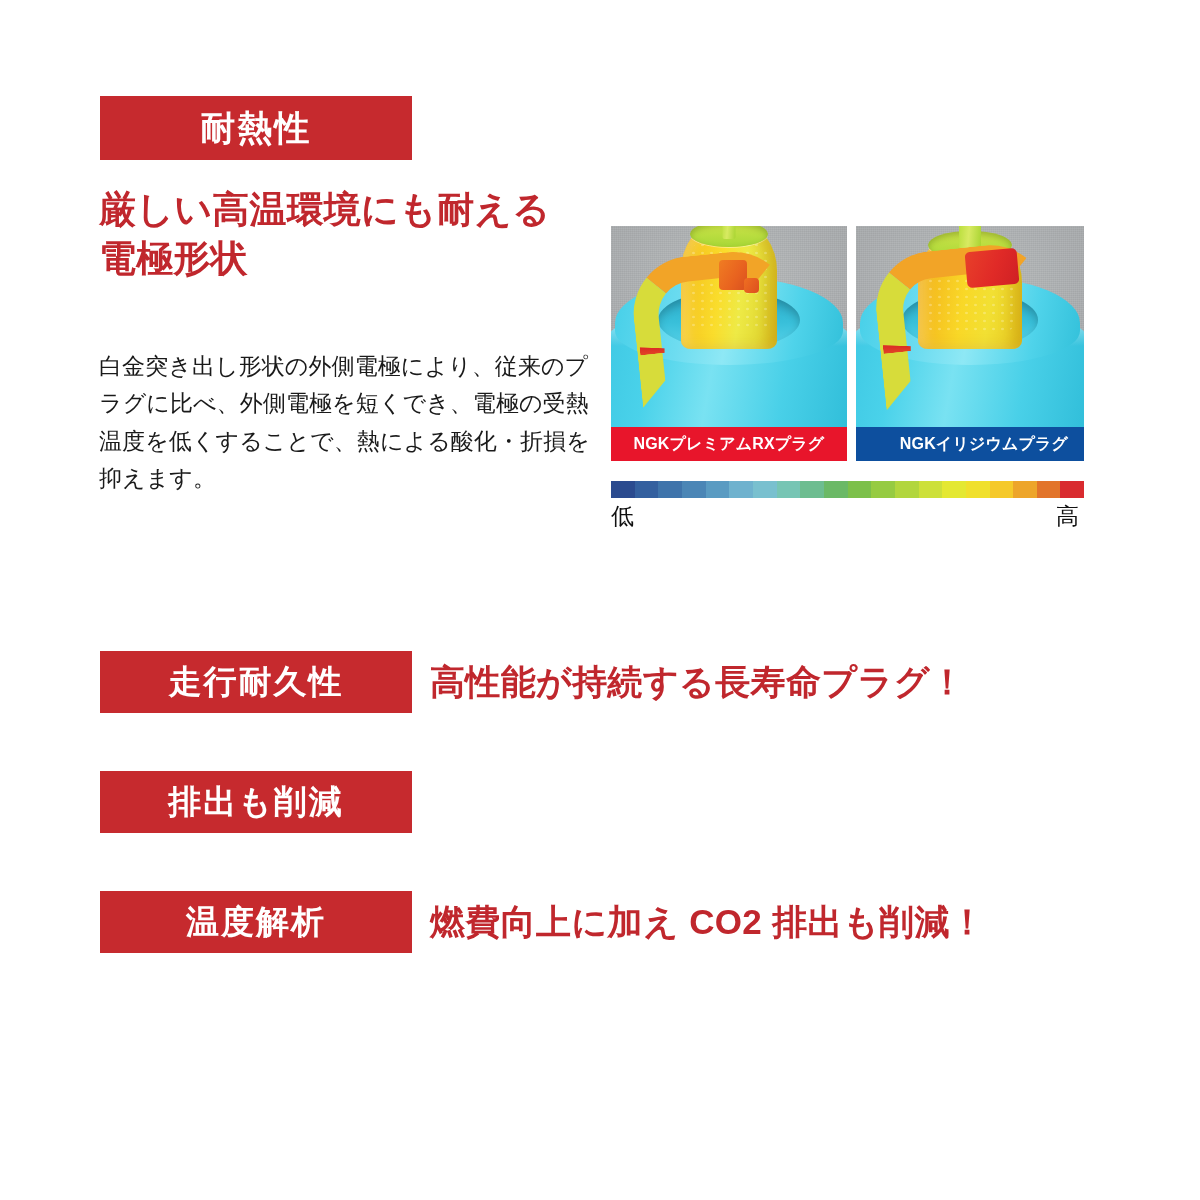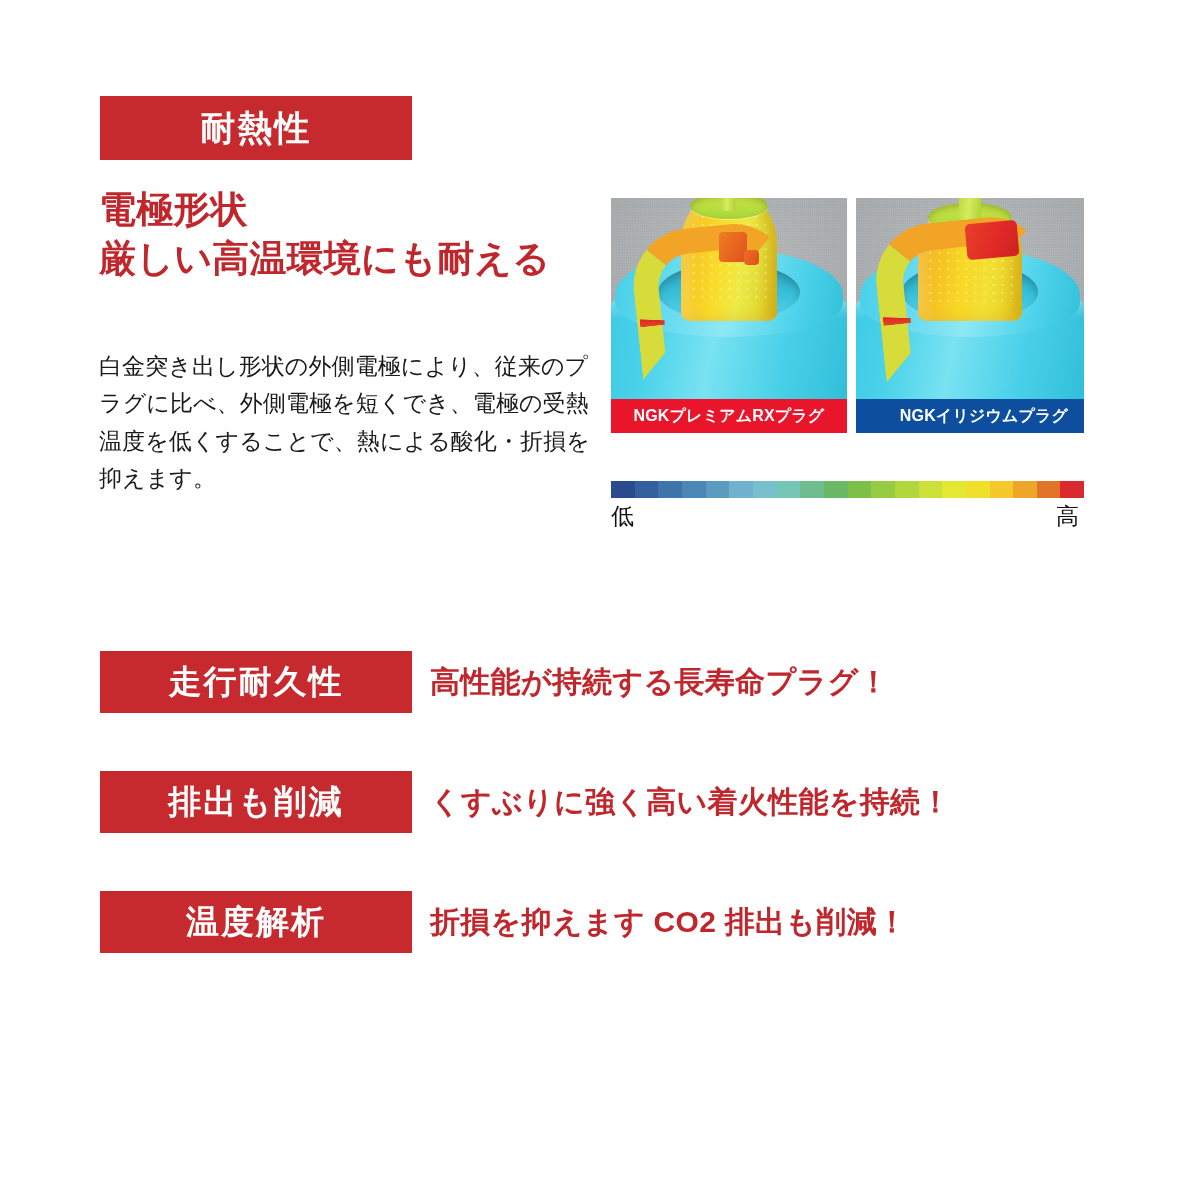--- a/index.html
+++ b/index.html
@@ -45,21 +45,21 @@
     line-height:1.62;
     letter-spacing:.004em;
   }
 
   
   #fem-block{position:absolute;left:611px;top:198px;width:473px;}
   #fem-title{
     font-size:25px;color:#1a1a1a;letter-spacing:.01em;
     margin:0 0 10px 0;height:30px;line-height:30px;
   }
-  #fem-panels{display:flex;gap:9px;}
+  #fem-panels{display:flex;gap:9px;margin-top:28px;}
   .fem-panel{
     width:237px;height:235px;position:relative;overflow:hidden;
     background:
       radial-gradient(120% 95% at 50% 28%, #b9bcbd 0%, #a9acae 45%, #9da0a2 100%);
   }
   .fem-panel.right{width:229px;}
   .fem-panel .grain{
     position:absolute;inset:0;
     background-image:
       repeating-linear-gradient(0deg,rgba(255,255,255,.05) 0 1px,rgba(0,0,0,.03) 1px 2px),
@@ -160,37 +160,37 @@
   #cb-high{position:absolute;left:1056px;top:501px;font-size:23px;color:#111;}
 
   
   .feature-row{position:absolute;left:100px;width:1000px;height:62px;}
   .feature-row .badge{
     position:absolute;left:0;top:0;width:312px;height:62px;font-size:33px;
   }
   .feature-row .ftext{
     position:absolute;left:330px;top:0;height:62px;
     display:flex;align-items:center;
-    color:#c0272d;font-size:30px;font-weight:700;letter-spacing:.01em;
+    color:#c0272d;font-size:35px;font-weight:700;letter-spacing:.01em;
     white-space:nowrap;
   }
   #row-0{top:651px;font-family:Liberation Serif, serif;}
   #row-1{top:771px;}
   #row-2{top:891px;}
 </style>
 </head>
 <body>
 
 <div class="page">
 
   <div class="badge" id="heat-badge">耐熱性</div>
 
   <div id="heat-headline">
+    <div>厳しい高温環境にも耐える</div>
     <div>電極形状</div>
-    <div>厳しい高温環境にも耐える</div>
   </div>
 
   <p id="heat-body">白金突き出し形状の外側電極により、従来のプラグに比べ、外側電極を短くでき、電極の受熱温度を低くすることで、熱による酸化・折損を抑えます。</p>
 
   <div id="fem-block">
 
 
     <div id="fem-panels">
 
       <div class="fem-panel left">
@@ -268,21 +268,20 @@
   <div id="cb-low">低</div>
   <div id="cb-high">高</div>
 
   <div class="feature-row" id="row-0">
     <div class="badge">走行耐久性</div>
     <div class="ftext">高性能が持続する長寿命プラグ！</div>
   </div>
 
   <div class="feature-row" id="row-1">
     <div class="badge">排出も削減</div>
-    <div class="ftext">くすぶりに強く高い着火性能を持続！</div>
   </div>
 
   <div class="feature-row" id="row-2">
     <div class="badge">温度解析</div>
-    <div class="ftext">折損を抑えます CO2 排出も削減！</div>
+    <div class="ftext">燃費向上に加え CO2 排出も削減！</div>
   </div>
 
 </div>
 
 </body></html>

